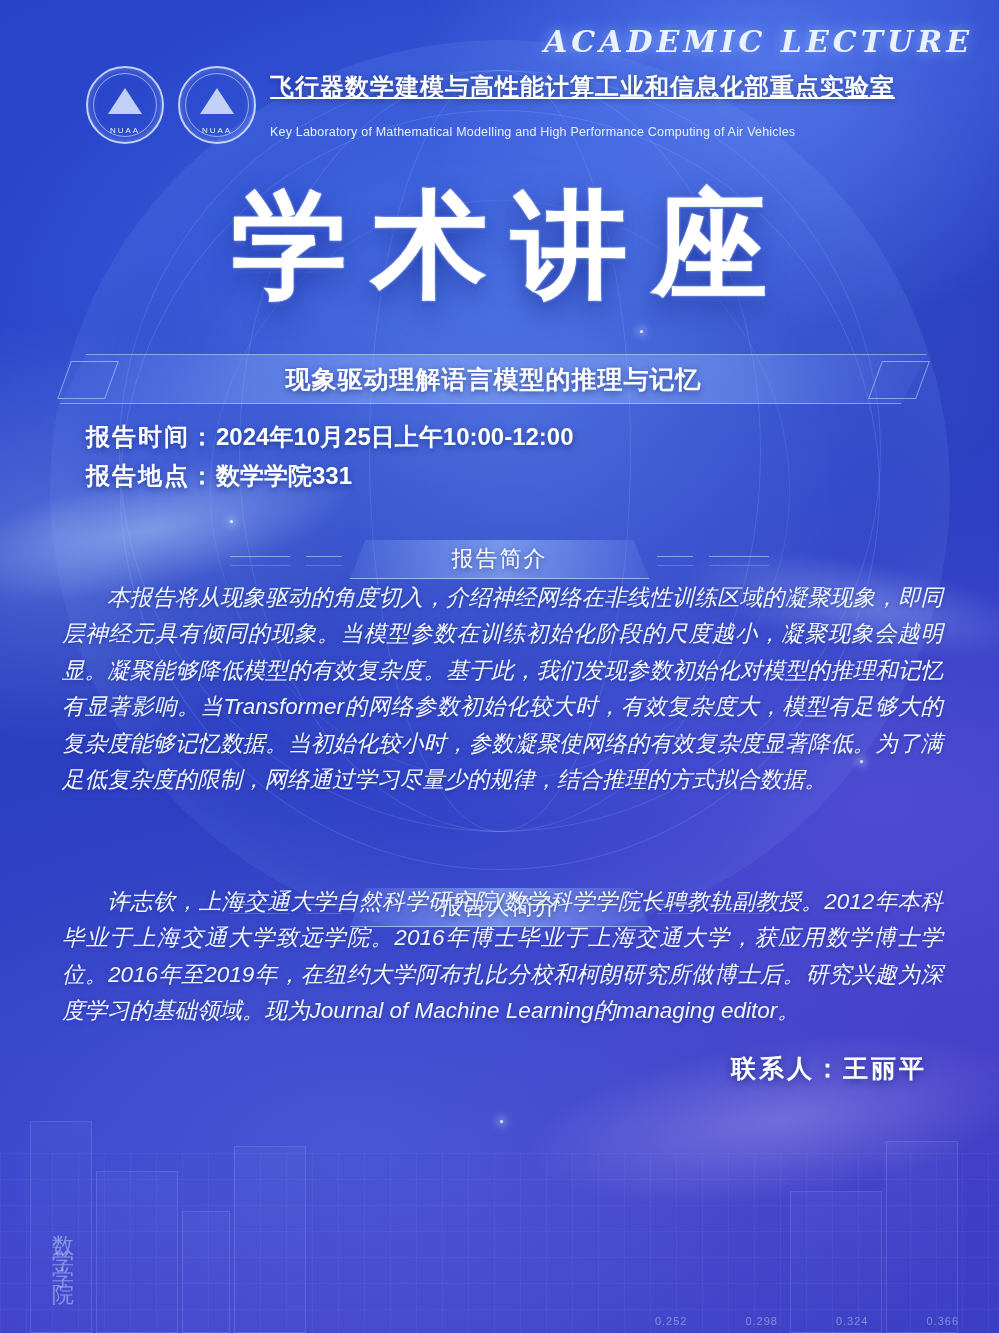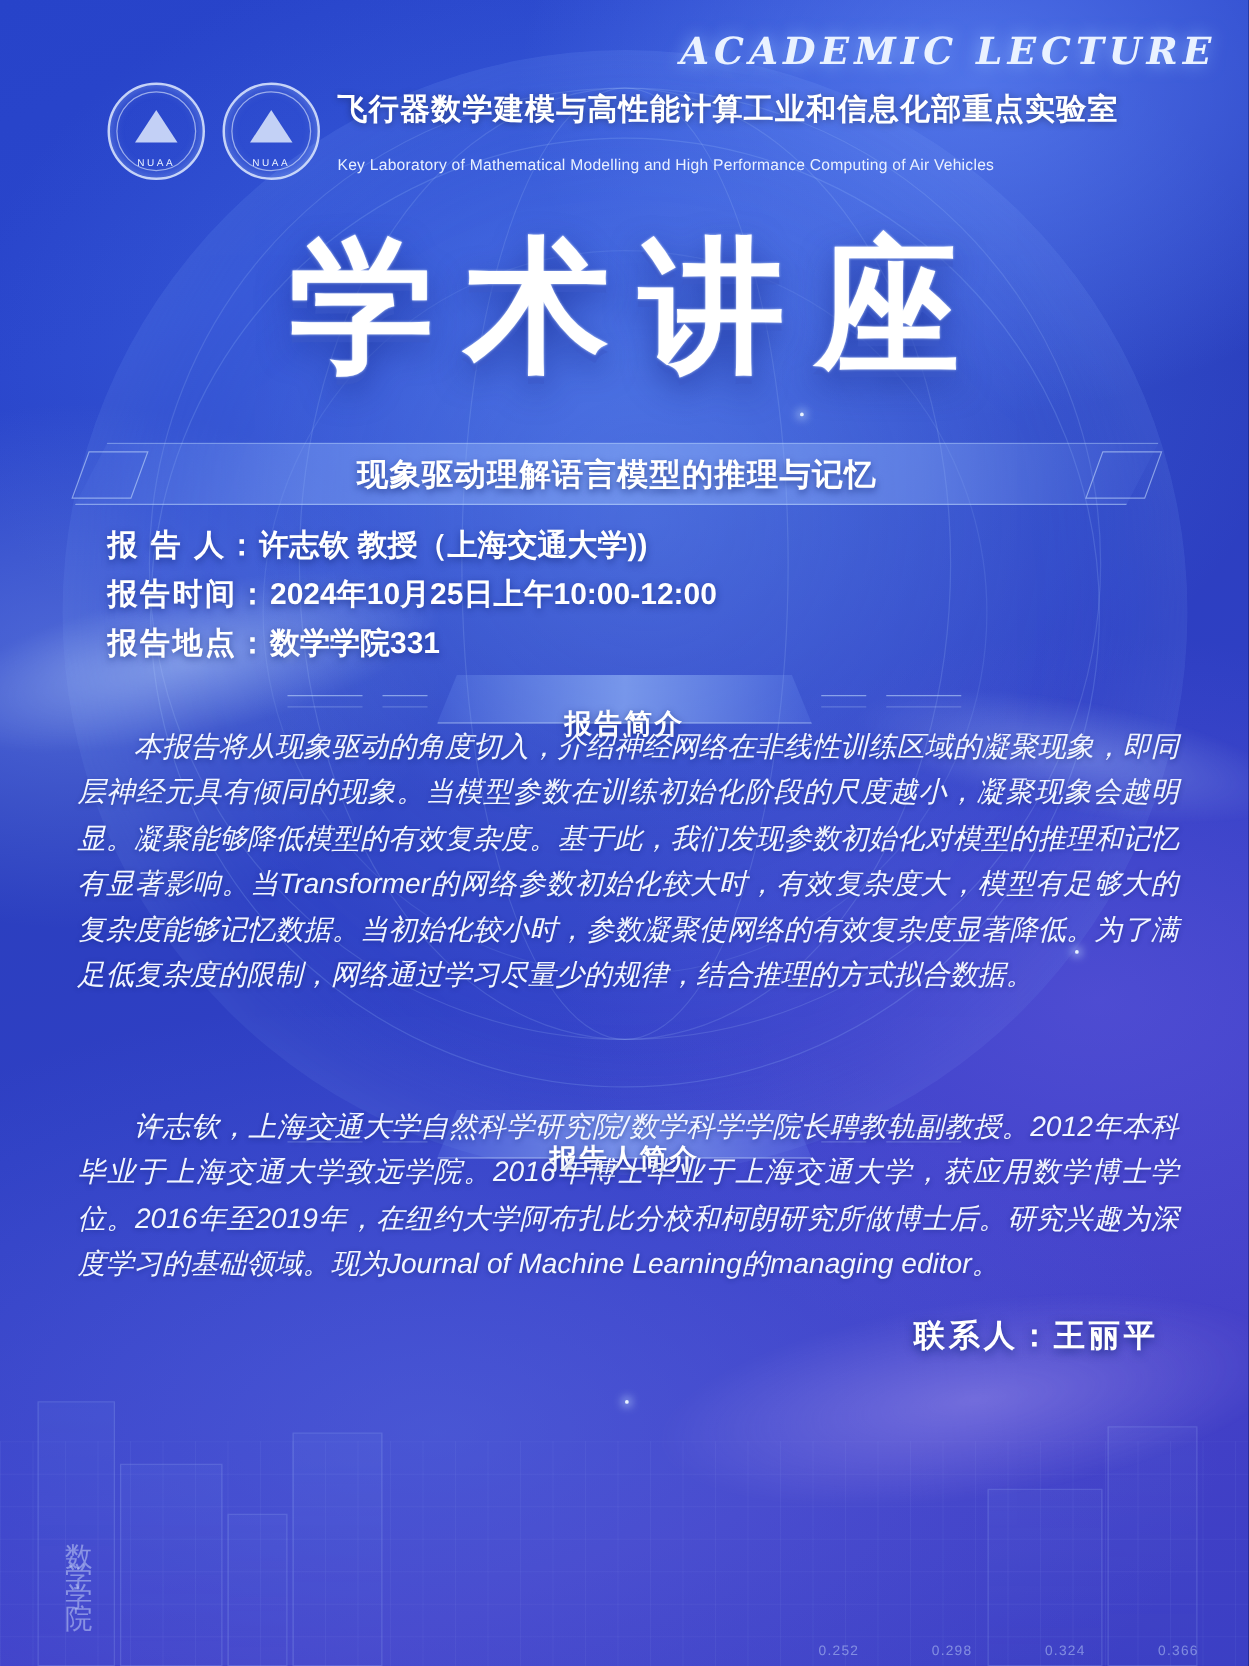--- a/index.html
+++ b/index.html
@@ -142,20 +142,21 @@
     font-size: 8px;
     letter-spacing: 2px;
     color: #eaf2ff;
   }
   .lab-text .cn {
     font-size: 24px;
     font-weight: bold;
     letter-spacing: 1px;
     color: #ffffff;
     text-shadow: 0 1px 6px rgba(0,0,0,0.35);
+    text-decoration: underline;
   }
   .lab-text .en {
     margin-top: 22px;
     font-size: 12.5px;
     letter-spacing: .2px;
     color: #e8f0ff;
   }
 
   
   .big-title {
@@ -251,25 +252,24 @@
     position: absolute;
     left: 50%;
     top: 0;
     transform: translateX(-50%);
     width: 300px;
     height: 38px;
     display: flex;
     align-items: center;
     justify-content: center;
     font-size: 22px;
-    font-weight: bold;
+    font-weight: normal;
     letter-spacing: 2px;
     color: #ffffff;
     text-shadow: 0 2px 6px rgba(10,30,110,0.6);
-    margin-top: 20px;
   }
   .section-head .tick {
     position: absolute;
     top: 16px;
     height: 8px;
     border-top: 1px solid rgba(200,225,255,0.55);
     border-bottom: 1px solid rgba(200,225,255,0.25);
   }
   .section-head .tick.l1 { left: 170px; width: 60px; }
   .section-head .tick.l2 { left: 246px; width: 36px; }
@@ -399,23 +399,20 @@
 
   <div class="banner">
     <div class="bar"></div>
     <div class="edge l"></div>
     <div class="edge r"></div>
     <div class="text">现象驱动理解语言模型的推理与记忆</div>
   </div>
 
   <div class="info">
     <div class="row">
-      <span class="lbl">报 告 人：</span><span>许志钦 教授（上海交通大学))</span>
-    </div>
-    <div class="row">
       <span class="lbl">报告时间：</span><span>2024年10月25日上午10:00-12:00</span>
     </div>
     <div class="row">
       <span class="lbl">报告地点：</span><span>数学学院331</span>
     </div>
   </div>
 
   <div class="section-head" id="abstract-head">
     <div class="tick l1"></div>
     <div class="tick l2"></div>

